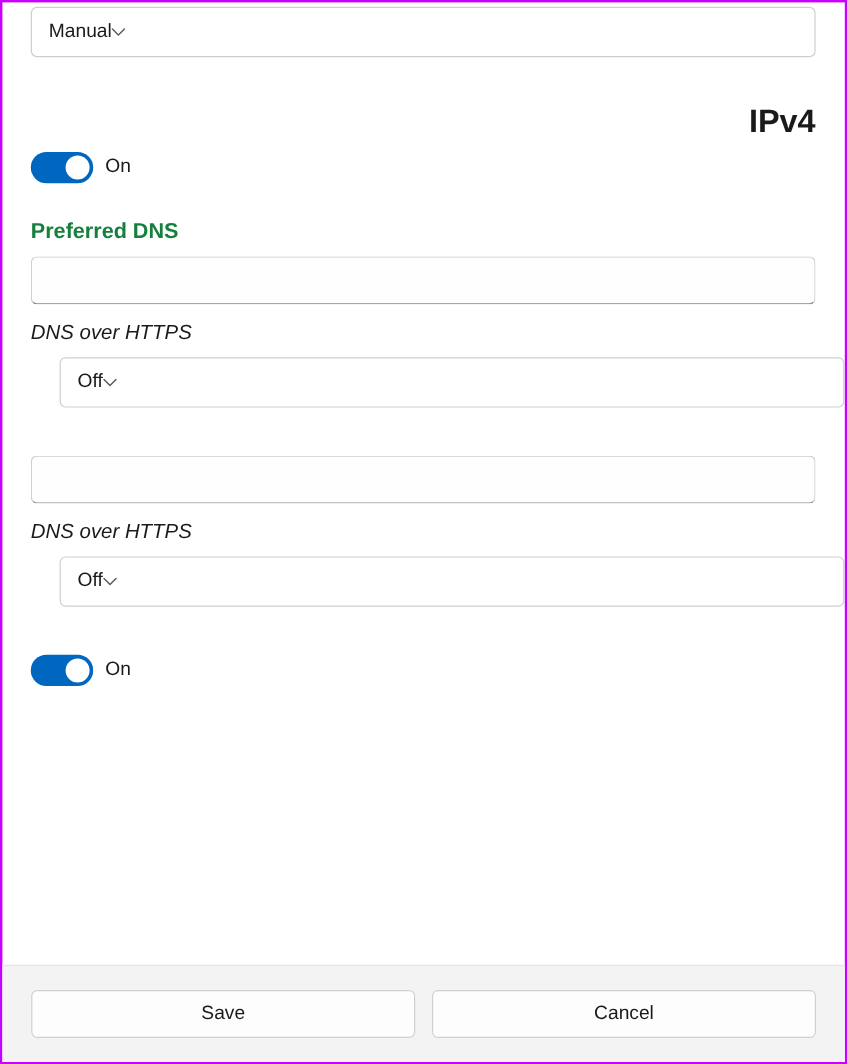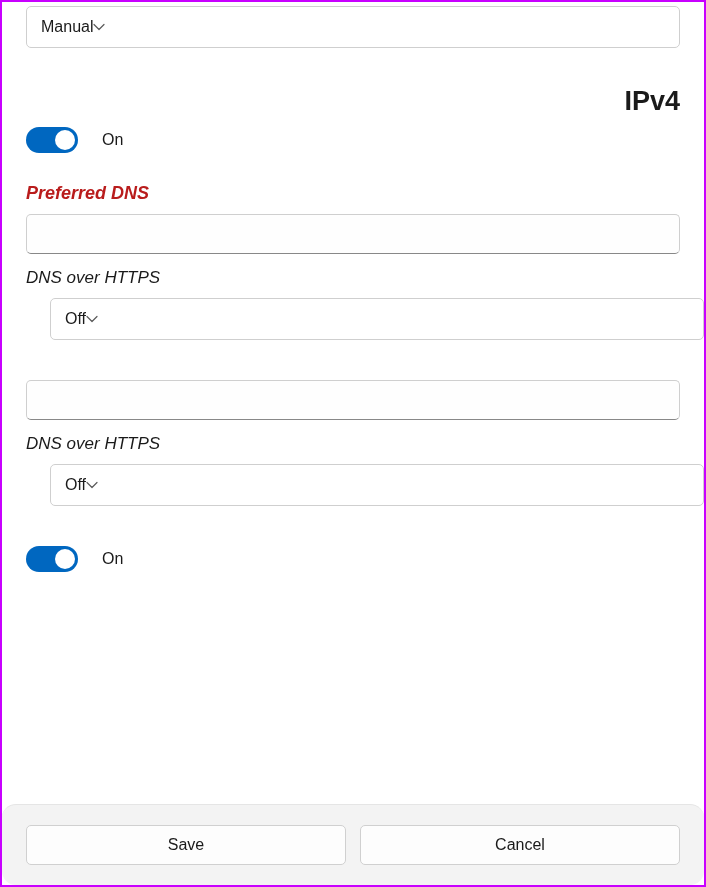--- a/index.html
+++ b/index.html
@@ -51,21 +51,21 @@
     .section-heading {
       font-size: 27px;
       font-weight: 700;
       color: #1a1a1a;
       margin-bottom: 10px;
       text-align: right;
     }
     .toggle-row {
       display: flex;
       align-items: center;
-      gap: 24px;
+      gap: 10px;
       margin-bottom: 30px;
     }
     .toggle {
       width: 52px;
       height: 26px;
       background: #0067c0;
       border-radius: 13px;
       position: relative;
       cursor: pointer;
     }
@@ -78,23 +78,22 @@
       background: #fff;
       border-radius: 50%;
     }
     .toggle-label {
       font-size: 16px;
       color: #1a1a1a;
     }
     .field-label {
       font-size: 18px;
       font-weight: 600;
-      color: #b91c1c;
+      color: #15803d;
       margin-bottom: 10px;
-      font-style: italic;
     }
     .field-label-sm {
       font-size: 17px;
       font-weight: 400;
       color: #1a1a1a;
       margin-top: 14px;
       margin-bottom: 10px;
       font-style: italic;
     }
     .text-input {
@@ -111,21 +110,20 @@
     .group-gap {
       margin-bottom: 40px;
       margin-left: 24px;
     }
     .footer {
       background: #f3f3f3;
       border-top: 1px solid #e5e5e5;
       padding: 20px 24px;
       display: flex;
       gap: 14px;
-      border-radius: 14px;
     }
     .btn {
       flex: 1;
       height: 40px;
       border: 1px solid #d0d0d0;
       border-radius: 5px;
       background: #fdfdfd;
       font-size: 16px;
       color: #1a1a1a;
       cursor: pointer;

